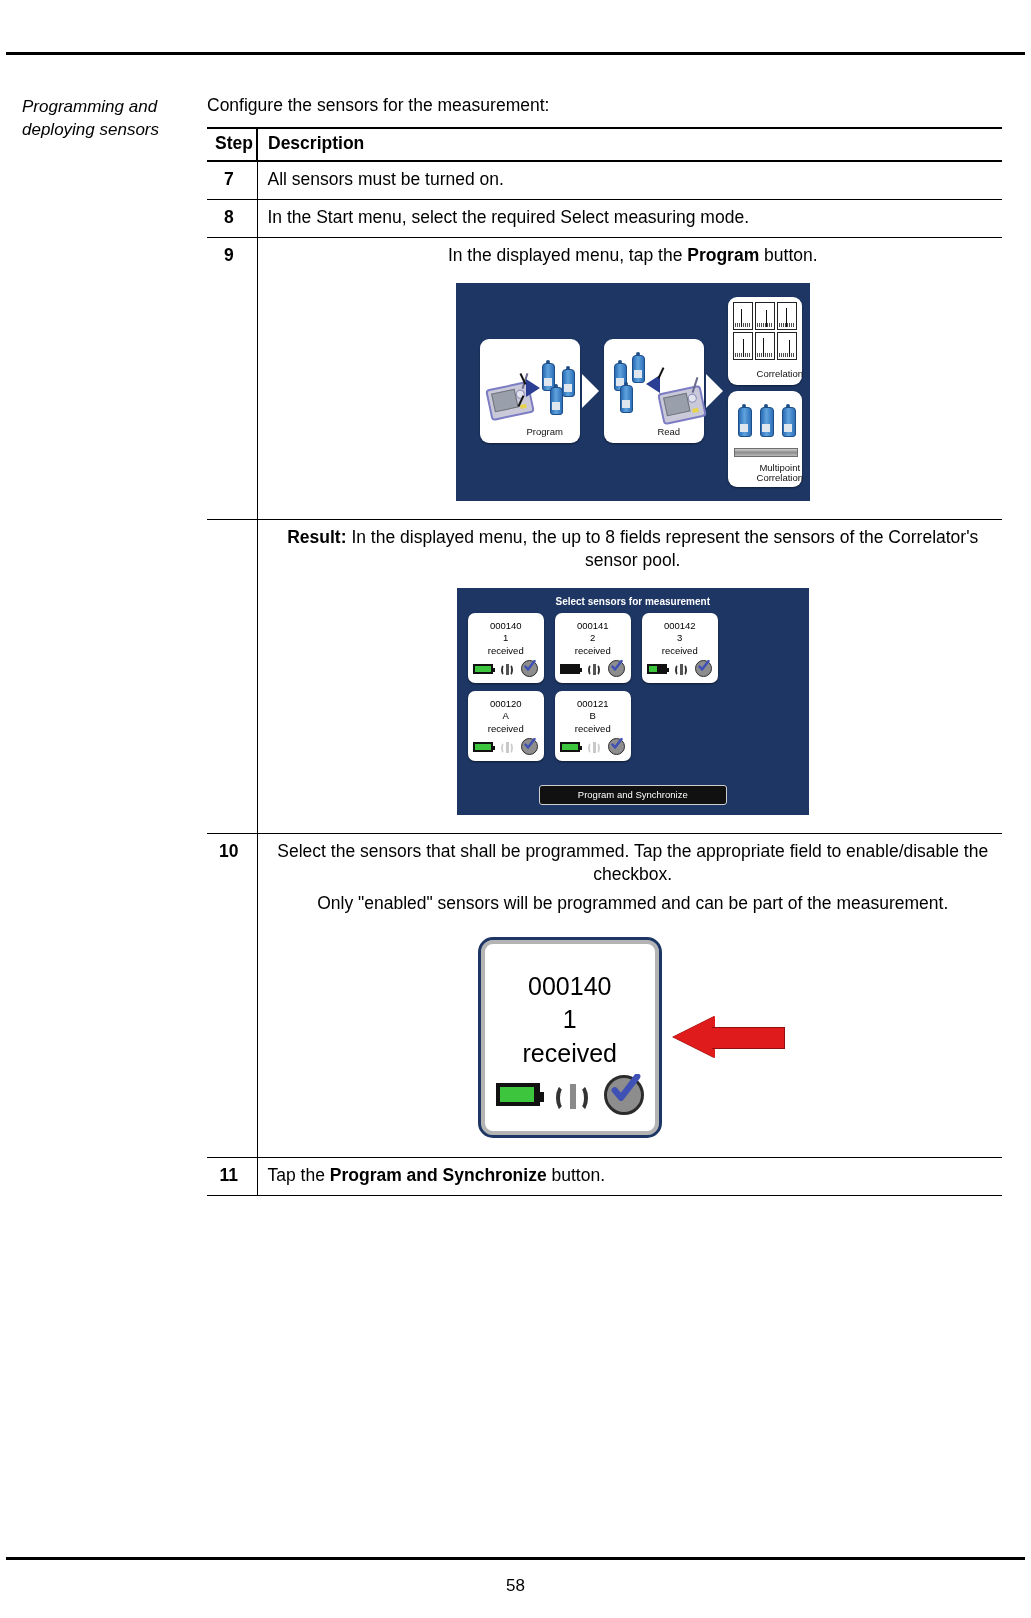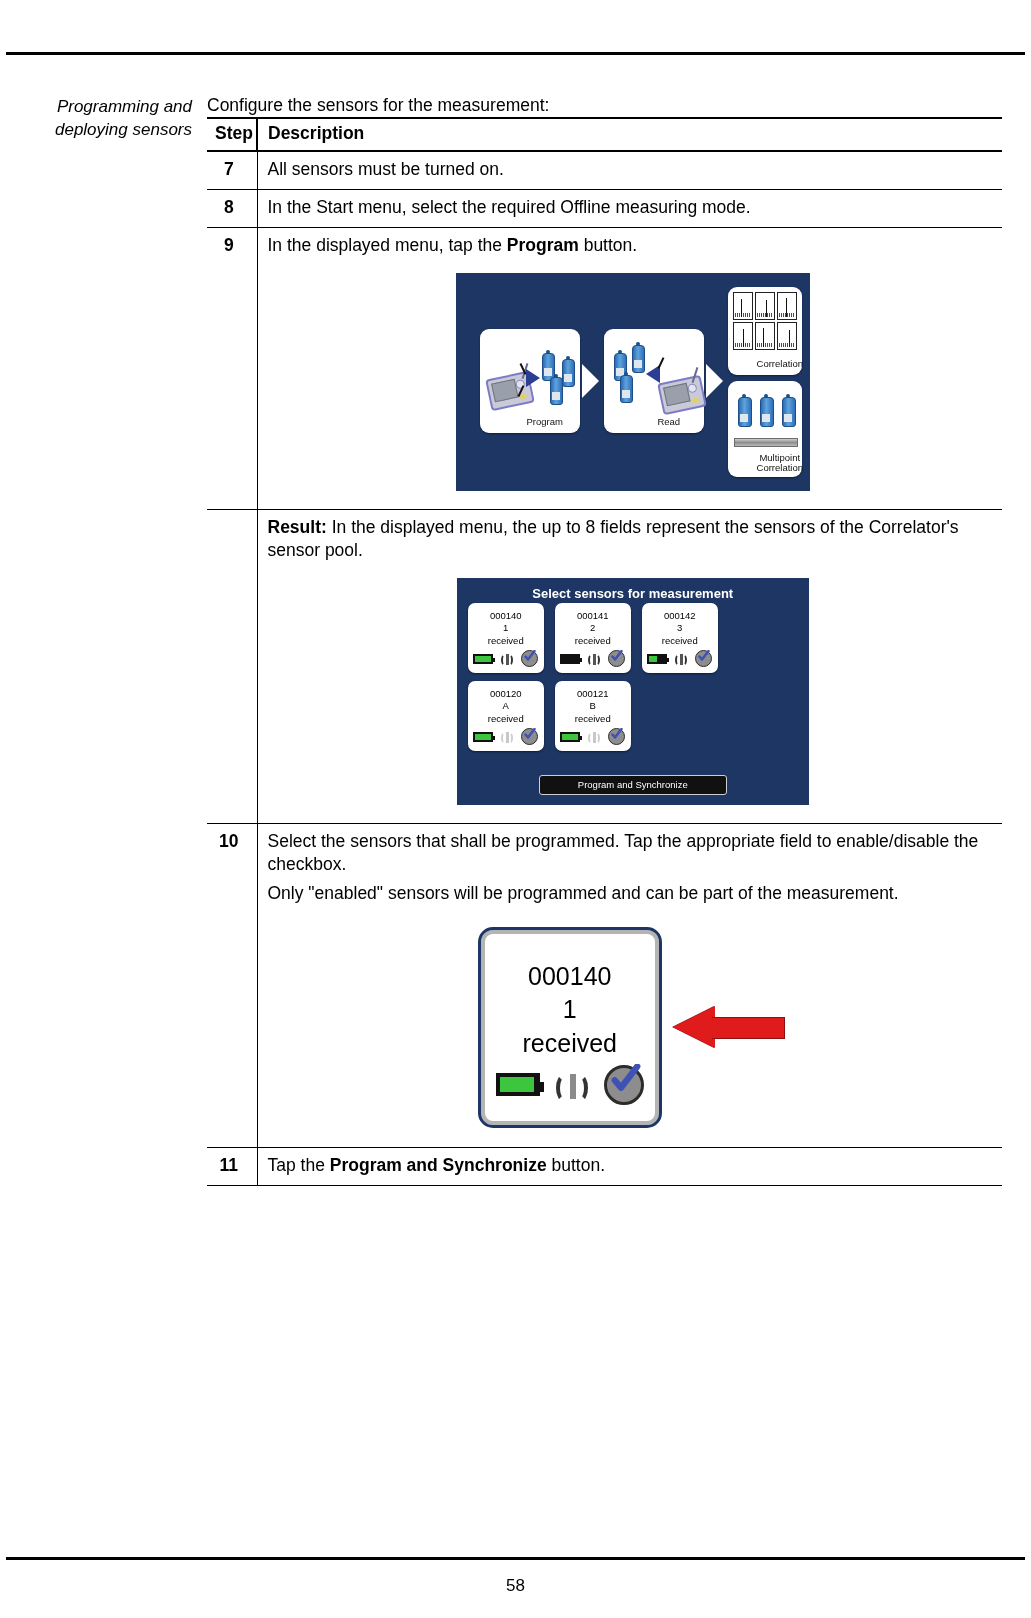--- a/index.html
+++ b/index.html
@@ -76,36 +76,37 @@
     height: 3px;
     background: #000;
   }
 
   
   .margin-note {
     position: absolute;
     left: 22px;
     top: 96px;
     width: 170px;
-    text-align: right;
+    text-align: left;
     font-style: italic;
     font-size: 17px;
     line-height: 1.35;
   }
 
   
   .content {
     position: absolute;
     left: 207px;
     top: 94px;
     width: 795px;
   }
   .intro {
     font-size: 17.5px;
     line-height: 1.3;
+    margin-bottom: 10px;
   }
 
   
   table.steps {
     border-collapse: collapse;
     width: 795px;
     table-layout: fixed;
   }
   table.steps .col-step { width: 50px; }
   table.steps thead th {
@@ -145,21 +146,21 @@
     margin-left: 48px;
   }
   table.steps td.nb { border-bottom: none; }
   .sub-rule-row td {
     border-top: 1.1px solid #000;
   }
   .result-cell {
     padding-top: 7px;
   }
   .result-cell b { font-weight: bold; }
-  .para { margin: 0 0 2px 0; }
+  .para { margin: 0 0 2px 0; text-align: center; }
   .para + .para { margin-top: 6px; }
 
   
   .figwrap {
     display: flex;
     justify-content: center;
     padding: 14px 0 10px 0;
   }
 
   
@@ -323,21 +324,21 @@
     width: 352px;
     height: 227px;
     background: #1d3664;
     font-family: "Liberation Sans", sans-serif;
   }
   .pool-title {
     position: absolute;
     top: 7px; left: 0; width: 100%;
     text-align: center;
     color: #fff;
-    font-size: 13px;
+    font-size: 10px;
     font-weight: bold;
   }
   .tile-grid {
     position: absolute;
     left: 11px; top: 25px;
     width: 332px;
     display: flex;
     flex-wrap: wrap;
     gap: 8px 11px;
   }
@@ -536,21 +537,21 @@
       </thead>
       <tbody>
 
         <tr>
           <td class="num">7</td>
           <td class="desc">All sensors must be turned on.</td>
         </tr>
 
         <tr>
           <td class="num">8</td>
-          <td class="desc">In the Start menu, select the required Offline measuring mode.</td>
+          <td class="desc">In the Start menu, select the required Select measuring mode.</td>
         </tr>
 
         <tr>
           <td class="num nb">9</td>
           <td class="desc nb">
             <p class="para"><span>In the displayed menu, tap the </span><b>Program</b><span> button.</span></p>
 
             <div class="figwrap">
               <div class="wf">
 

